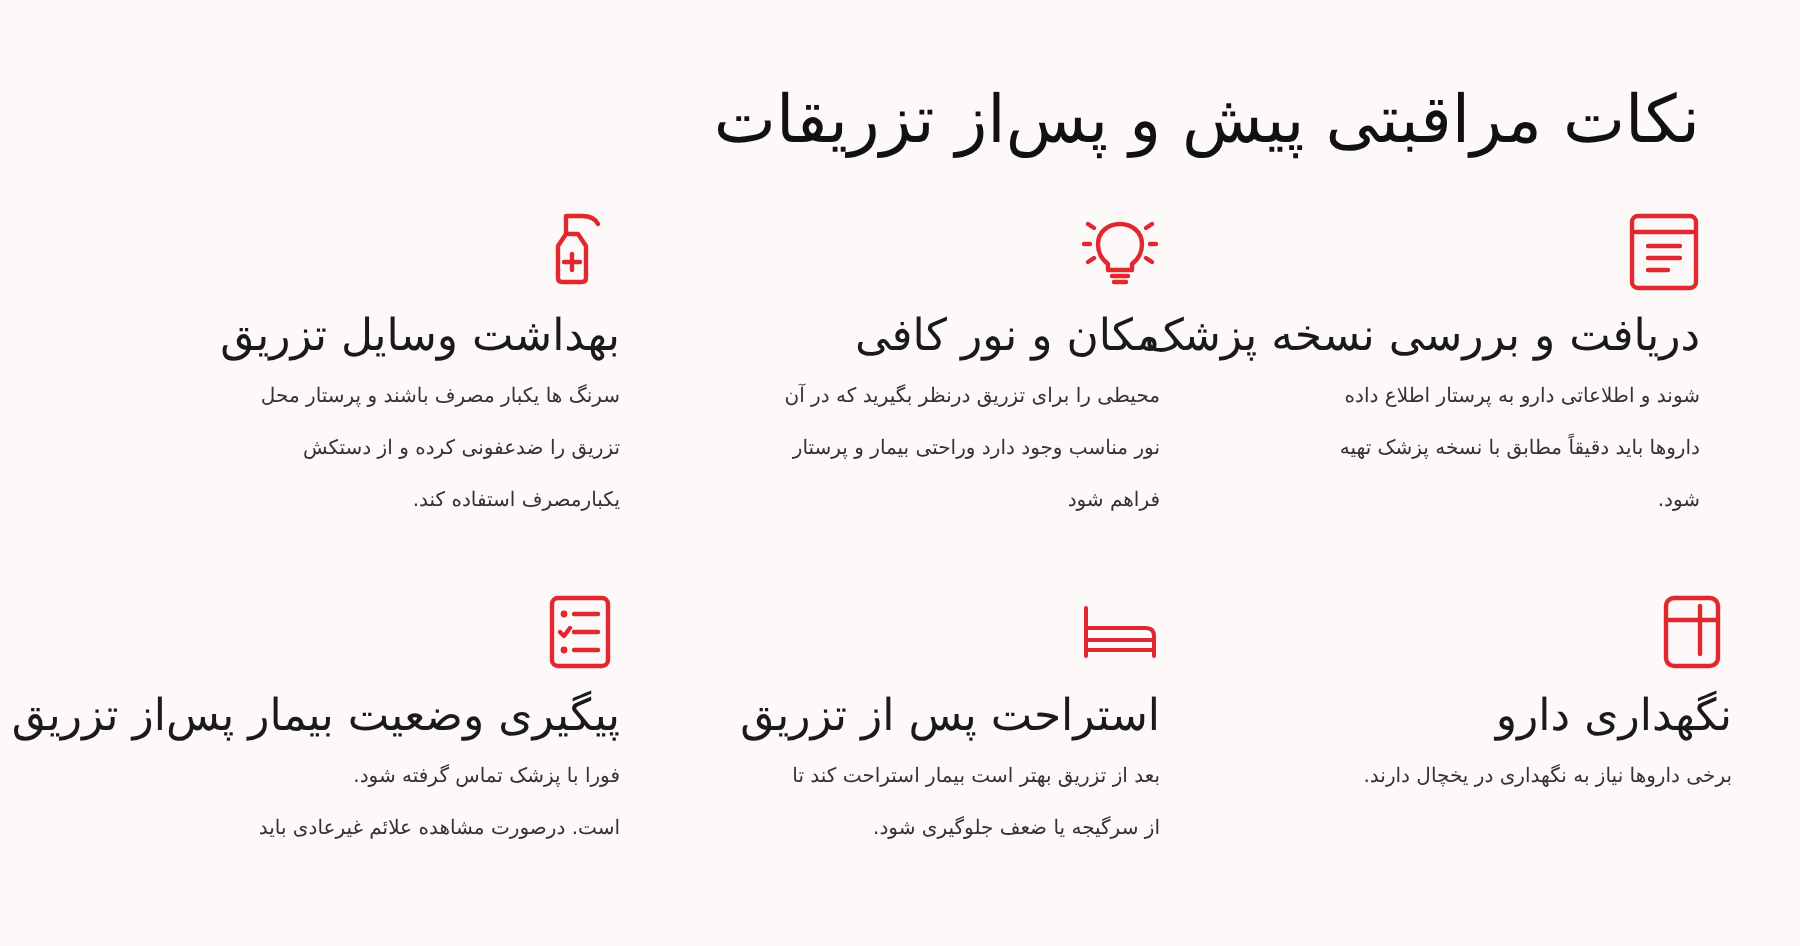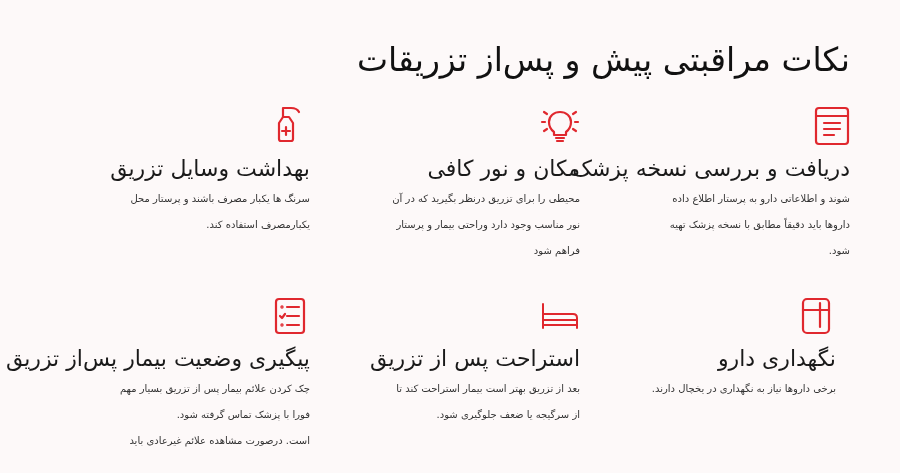--- a/index.html
+++ b/index.html
@@ -79,25 +79,26 @@
       <svg viewBox="0 0 34 40" fill="none" stroke="#e0282e" stroke-width="2.2" stroke-linecap="round" stroke-linejoin="round">
         <path d="M12 14 L12 5 L20 5 Q26 5 28 9"></path>
         <path d="M8 20 L12 14 L18 14 L22 20 L22 36 Q22 38 20 38 L10 38 Q8 38 8 36 Z"></path>
         <line x1="15" y1="24" x2="15" y2="32"></line>
         <line x1="11" y1="28" x2="19" y2="28"></line>
       </svg>
     </div>
     <div class="card-title" style="top:57px;">بهداشت وسایل تزریق</div>
     <div class="card-text" style="top:86px;">
       <div>سرنگ ها یکبار مصرف باشند و پرستار محل</div>
+      <div>تزریق را ضدعفونی کرده و از دستکش</div>
       <div>یکبارمصرف استفاده کند.</div>
     </div>
   </div>
 
-  <div class="card" style="right:64px; top:290px; height:170px;">
+  <div class="card" style="right:34px; top:290px; height:170px;">
     <div class="icon" style="right:4px; top:6px; width:32px;">
       <svg viewBox="0 0 32 40" fill="none" stroke="#e0282e" stroke-width="2.2" stroke-linecap="round" stroke-linejoin="round">
         <rect x="3" y="3" width="26" height="34" rx="4"></rect>
         <line x1="3" y1="14" x2="29" y2="14"></line>
         <line x1="20" y1="7" x2="20" y2="31"></line>
       </svg>
     </div>
     <div class="card-title" style="top:57px;">نگهداری دارو</div>
     <div class="card-text" style="top:86px;">
       <div>برخی داروها نیاز به نگهداری در یخچال دارند.</div>
@@ -127,18 +128,17 @@
         <circle cx="8" cy="11" r="0.6" fill="#e0282e"></circle>
         <line x1="13" y1="11" x2="25" y2="11"></line>
         <path d="M6 20 L8 22 L11 18"></path>
         <line x1="13" y1="20" x2="25" y2="20"></line>
         <circle cx="8" cy="29" r="0.6" fill="#e0282e"></circle>
         <line x1="13" y1="29" x2="25" y2="29"></line>
       </svg>
     </div>
     <div class="card-title" style="top:57px;">پیگیری وضعیت بیمار پس‌از تزریق</div>
     <div class="card-text" style="top:86px;">
-      <div>چک کردن علائم بیمار پس از تزریق بسیار مهم</div>
       <div>فورا با پزشک تماس گرفته شود.</div>
       <div>است. درصورت مشاهده علائم غیرعادی باید</div>
     </div>
   </div>
 </div>
 
 </body></html>

